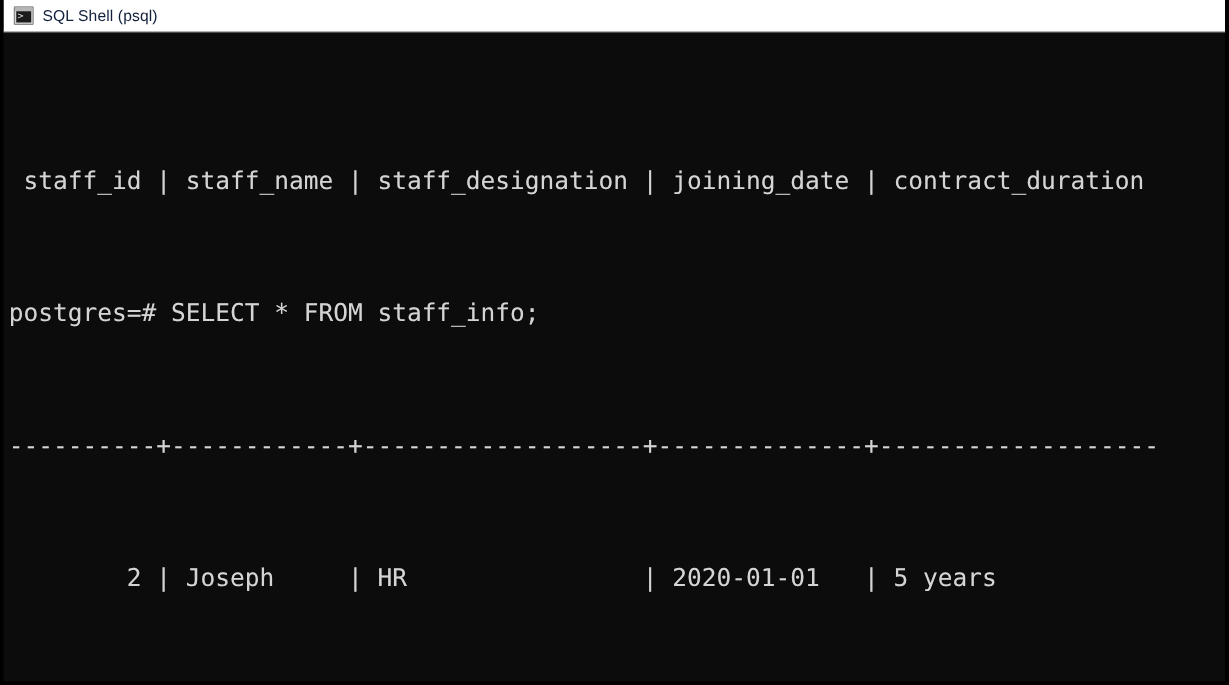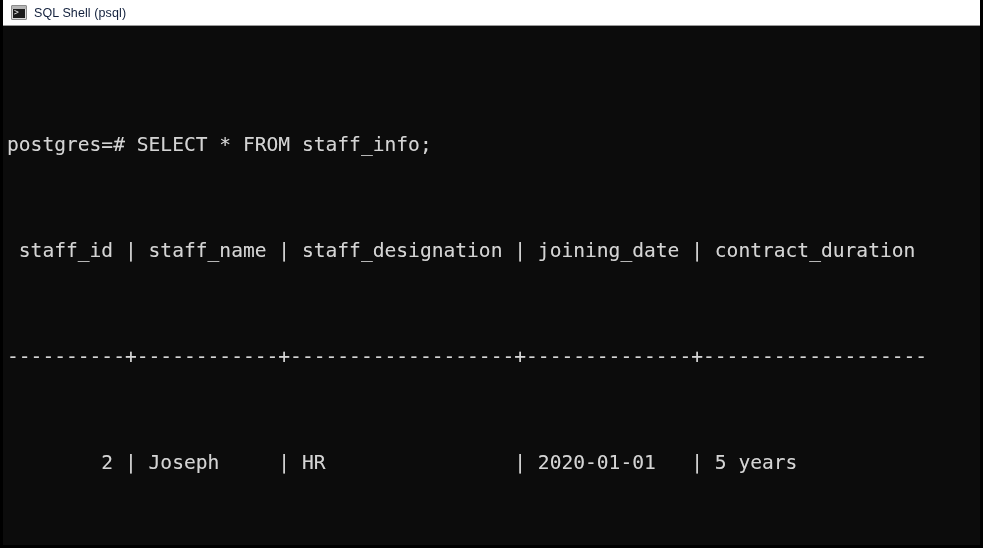--- a/index.html
+++ b/index.html
@@ -115,23 +115,23 @@
     <span class="titlebar-icon">
       <span class="bar"></span>
       <span class="screen"></span>
     </span>
     <span class="titlebar-title">SQL Shell (psql)</span>
   </div>
 
   <div class="terminal">
     <div class="term-text">
 
+      <div class="term-line"> staff_id | staff_name | staff_designation | joining_date | contract_duration</div>
+
       <div class="term-line">postgres=# SELECT * FROM staff_info;</div>
-
-      <div class="term-line"> staff_id | staff_name | staff_designation | joining_date | contract_duration</div>
 
       <div class="term-line">----------+------------+-------------------+--------------+-------------------</div>
 
       <div class="term-line">        2 | Joseph     | HR                | 2020-01-01   | 5 years</div>
       
       
       
       
       
       

